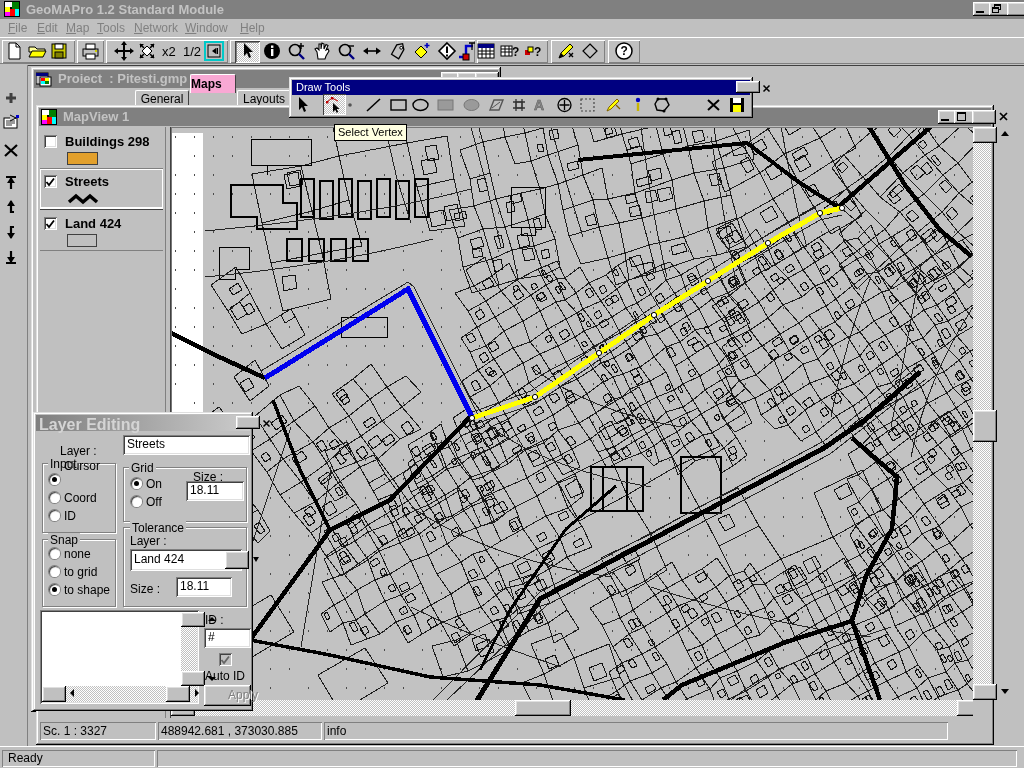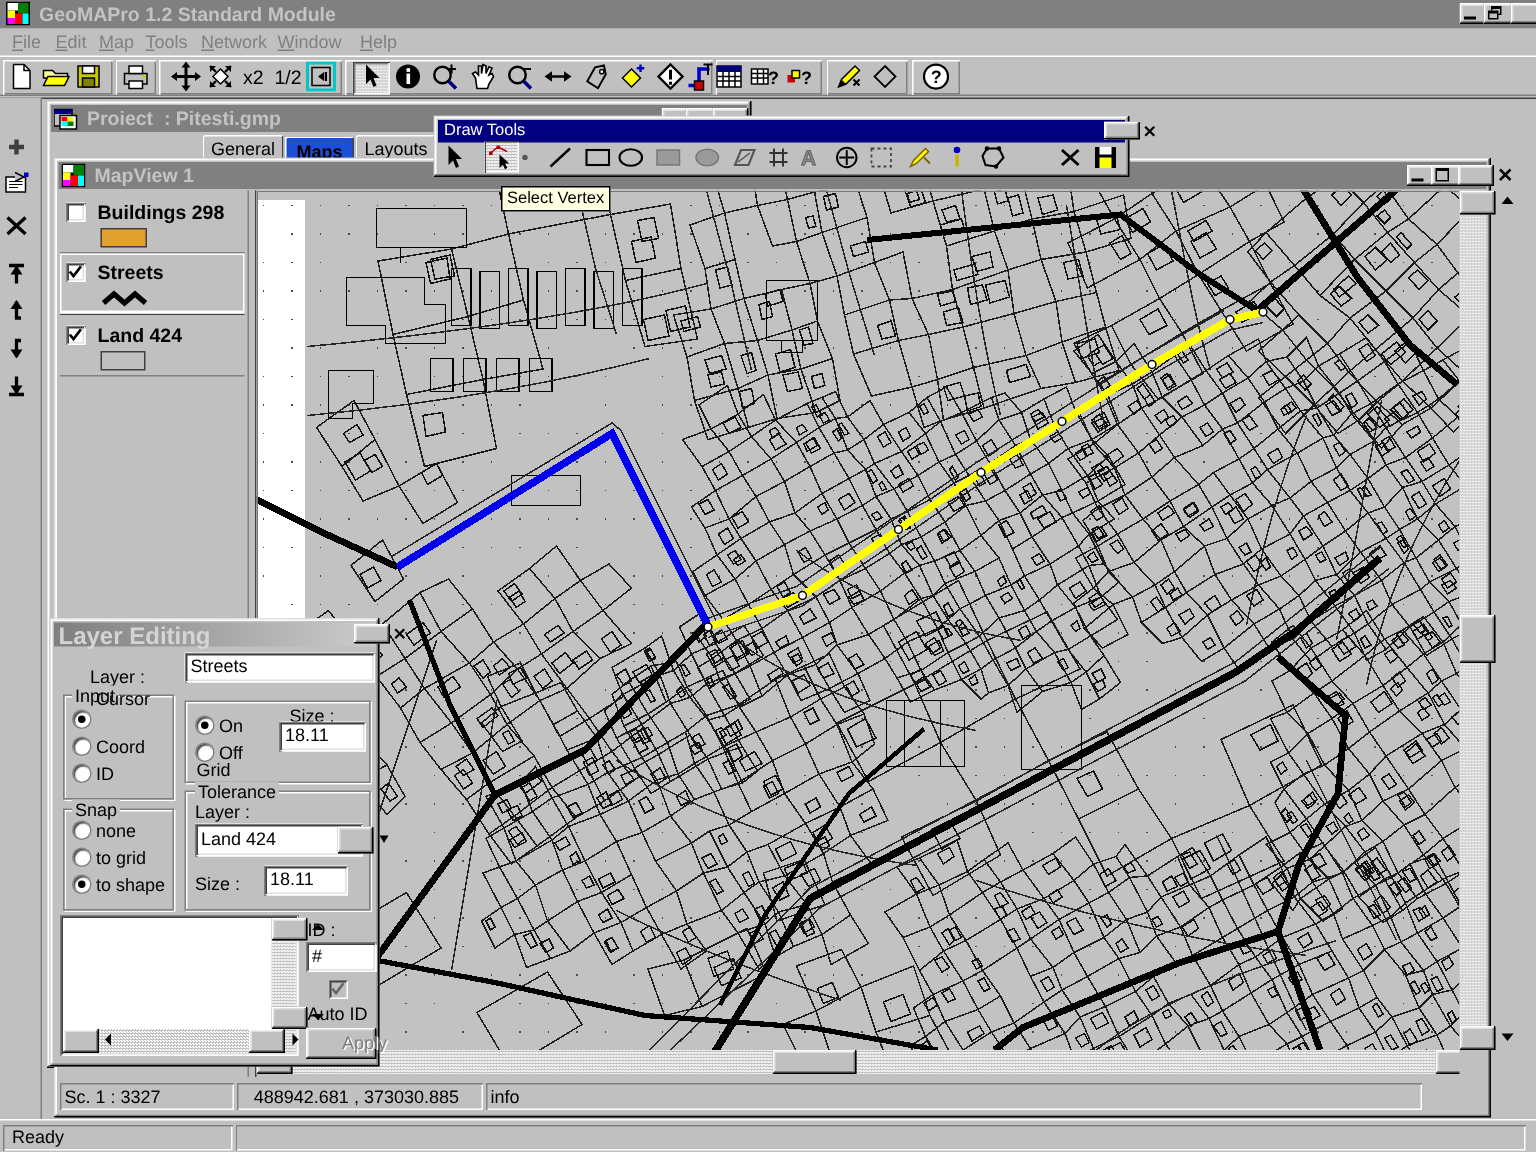--- a/index.html
+++ b/index.html
@@ -217,21 +217,21 @@
     <rect x="5" y="10" width="4" height="3" fill="#00ffff"></rect>
       <rect x="9" y="10" width="4" height="3" fill="#008000"></rect>
   </svg>
   <div class="abs titletext" style="left:24px;top:1px;">Proiect&nbsp;&nbsp;: Pitesti.gmp</div>
   <div class="abs btn" style="left:407px;top:2px;width:16px;height:14px;"></div>
   <div class="abs btn" style="left:423px;top:2px;width:16px;height:14px;"></div>
   <div class="abs btn" style="left:441px;top:2px;width:16px;height:14px;"></div>
 </div>
 
 <div class="abs" style="left:135px;top:90px;width:54px;height:16px;background:#c0c0c0;border:1px solid #404040;border-bottom:none;border-left-color:#fff;border-top-color:#fff;border-radius:2px 2px 0 0;font-size:12px;text-align:center;padding-top:1px;">General</div>
-<div class="abs" style="left:190px;top:91px;width:46px;height:19px;background:#1d4ed8;border:1px solid #404040;border-bottom:none;border-left-color:#fff;border-top-color:#fff;border-radius:2px 2px 0 0;font-size:12px;font-weight:bold;text-align:center;padding-top:2px;">Maps</div>
+<div class="abs" style="left:190px;top:74px;width:46px;height:19px;background:#f9a8d4;border:1px solid #404040;border-bottom:none;border-left-color:#fff;border-top-color:#fff;border-radius:2px 2px 0 0;font-size:12px;font-weight:bold;padding-top:2px;">Maps</div>
 <div class="abs" style="left:237px;top:90px;width:54px;height:16px;background:#c0c0c0;border:1px solid #404040;border-bottom:none;border-left-color:#fff;border-top-color:#fff;border-radius:2px 2px 0 0;font-size:12px;text-align:center;padding-top:1px;">Layouts</div>
 
 <div class="abs raisedwin" style="left:36px;top:105px;width:958px;height:640px;" id="mapwin">
   <div class="abs" style="left:3px;top:3px;width:952px;height:18px;background:#808080;">
     <svg class="abs" style="left:2px;top:1px" width="16" height="16">
       <rect x="0" y="0" width="16" height="16" fill="#000"></rect>
       <rect x="1" y="1" width="7" height="5" fill="#fff"></rect>
         <rect x="8" y="1" width="7" height="7" fill="#008000"></rect>
       <rect x="1" y="6" width="5" height="5" fill="#ffff00"></rect>
         <rect x="6" y="8" width="5" height="7" fill="#ff0000"></rect>
@@ -374,21 +374,21 @@
       </svg></div>
   <div class="abs btn" style="left:344px;top:0;width:56px;height:16px;"></div>
   <div class="abs btn" style="left:786px;top:0;width:16px;height:16px;"><svg width="14" height="14">
         <path d="M5 3 L10 7 L5 11 Z" fill="#000"></path>
       </svg></div>
 </div>
 <div class="abs" style="left:973px;top:700px;width:18px;height:16px;background:#c0c0c0;"></div>
 
 <div class="abs" style="left:39px;top:718px;width:952px;height:25px;background:#c0c0c0;">
   <div class="abs sunkenlite" style="left:1px;top:4px;width:116px;height:18px;font-size:12px;padding:2px 0 0 3px;">Sc. 1 : 3327</div>
-  <div class="abs sunkenlite" style="left:119px;top:4px;width:164px;height:18px;font-size:12px;padding:2px 16px 0 3px;text-align:right;">488942.681 , 373030.885</div>
+  <div class="abs sunkenlite" style="left:119px;top:4px;width:164px;height:18px;font-size:12px;padding:2px 16px 0 3px;">488942.681 , 373030.885</div>
   <div class="abs sunkenlite" style="left:285px;top:4px;width:624px;height:18px;font-size:12px;padding:2px 0 0 3px;">info</div>
 </div>
 
 <div class="abs raisedwin" style="left:289px;top:77px;width:464px;height:41px;" id="drawtools">
   <div class="abs" style="left:3px;top:3px;width:458px;height:15px;background:#000080;">
     <div class="abs" style="left:4px;top:1px;color:#fff;font-size:11px;">Draw Tools</div>
     <div class="abs btn" style="left:444px;top:1px;width:13px;height:12px;"><svg width="13" height="12">
           <path d="M3.5 2.5 L9.5 8.5 M9.5 2.5 L3.5 8.5" stroke="#000" stroke-width="1.5"></path>
         </svg></div>
   </div>
@@ -481,21 +481,21 @@
   <div class="abs radio" style="left:16px;top:62px;">
       <div class="dot"></div>
     </div>
     <div class="abs lbl" style="left:31px;top:47px;">Cursor</div>
   <div class="abs radio" style="left:16px;top:80px;"></div>
     <div class="abs lbl" style="left:31px;top:79px;">Coord</div>
   <div class="abs radio" style="left:16px;top:98px;"></div>
     <div class="abs lbl" style="left:31px;top:97px;">ID</div>
 
   <div class="abs group" style="left:90px;top:55px;width:124px;height:55px;"></div>
-  <div class="abs lbl" style="left:96px;top:49px;background:#c0c0c0;padding:0 2px;margin-top:45px;">Grid</div>
+  <div class="abs lbl" style="left:96px;top:49px;background:#c0c0c0;padding:0 2px;">Grid</div>
   <div class="abs radio" style="left:98px;top:66px;">
       <div class="dot"></div>
     </div>
     <div class="abs lbl" style="left:113px;top:65px;">On</div>
   <div class="abs radio" style="left:98px;top:84px;"></div>
     <div class="abs lbl" style="left:113px;top:83px;">Off</div>
   <div class="abs lbl" style="left:160px;top:58px;">Size :</div>
   <div class="abs sunken" style="left:153px;top:69px;width:58px;height:20px;font-size:12px;padding:2px 0 0 4px;">18.11</div>
 
   <div class="abs group" style="left:9px;top:127px;width:74px;height:68px;"></div>

